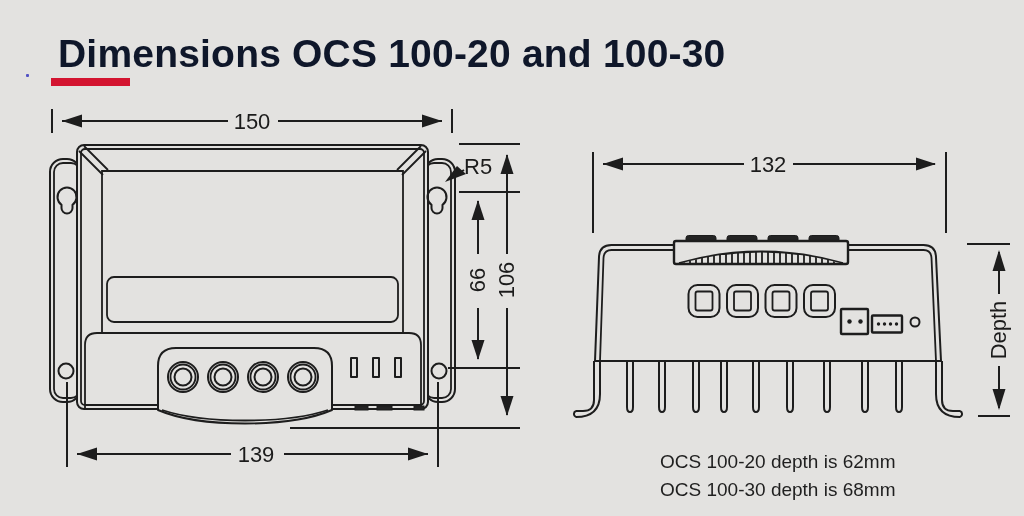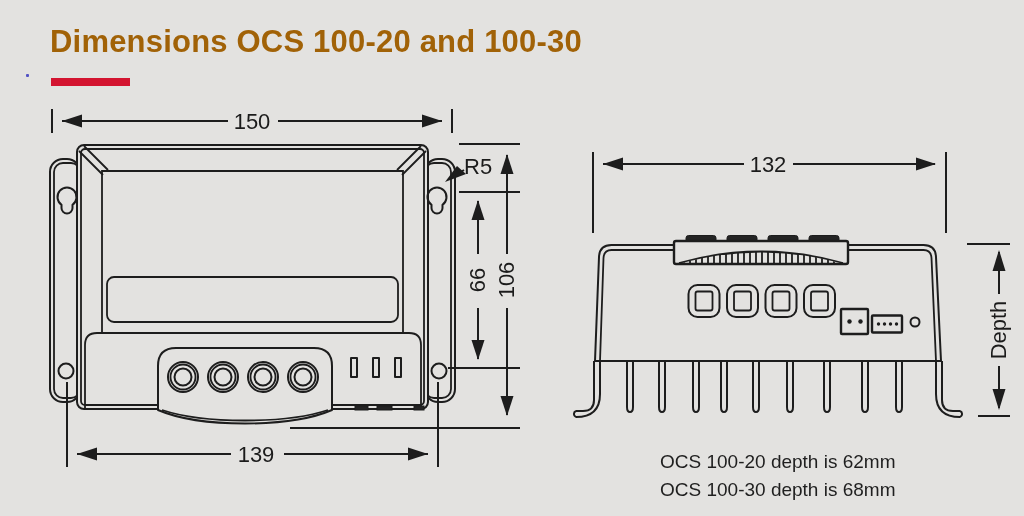--- a/index.html
+++ b/index.html
@@ -4,22 +4,22 @@
 <style>
   html,body{margin:0;padding:0;}
   .page{
     position:relative;
     width:1024px;height:516px;
     background:#e3e2e0;
     overflow:hidden;
     font-family:"Liberation Sans",sans-serif;
   }
   .title{
-    position:absolute;left:50px;top:24px;margin:0;
-    font-size:31px;font-weight:bold;color:#a16207;
+    position:absolute;left:50px;top:24px;margin:8px;
+    font-size:39px;font-weight:bold;color:#0f172a;
     letter-spacing:0.2px;white-space:nowrap;
   }
   .accent-bar{
     position:absolute;left:51px;top:78px;width:79px;height:8px;
   }
   .stray-dot{
     position:absolute;left:26px;top:74px;width:3px;height:3px;
     background:#5252c4;border-radius:1px;
   }
   svg{position:absolute;left:0;top:0;}

